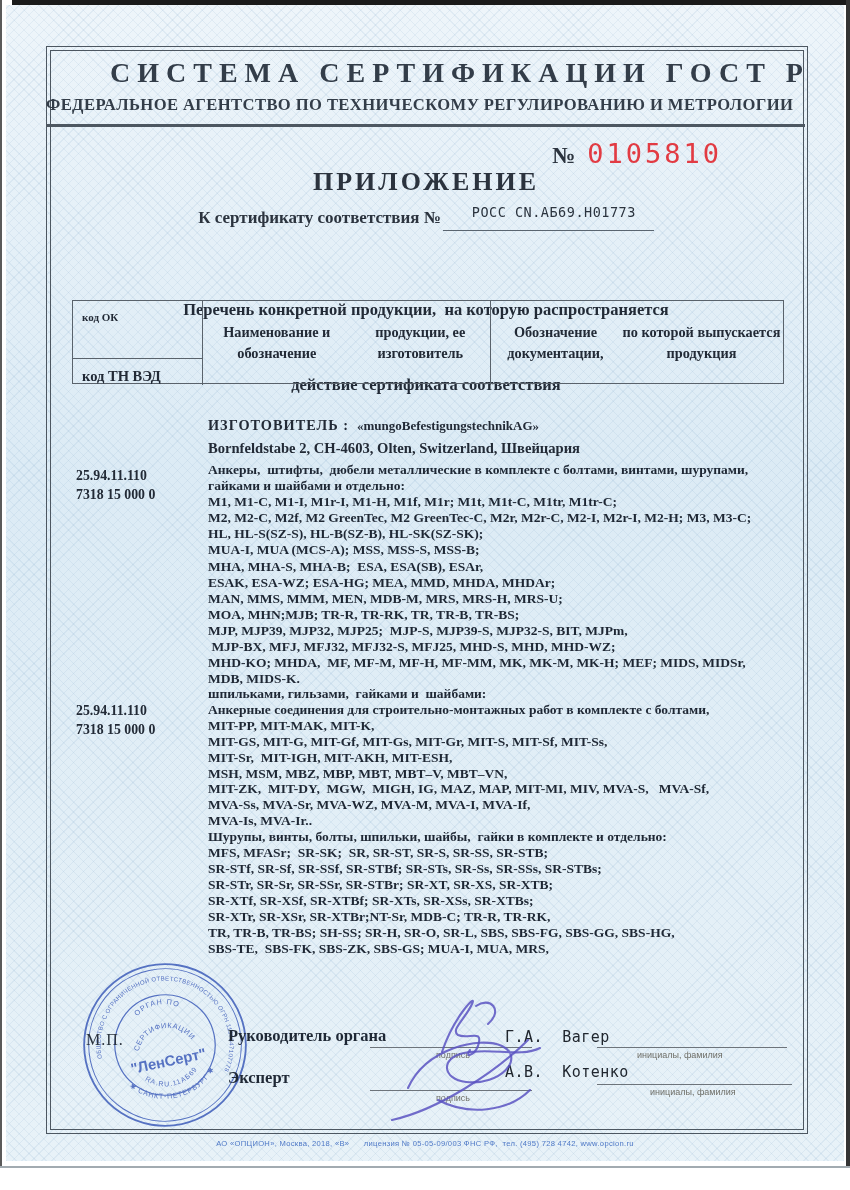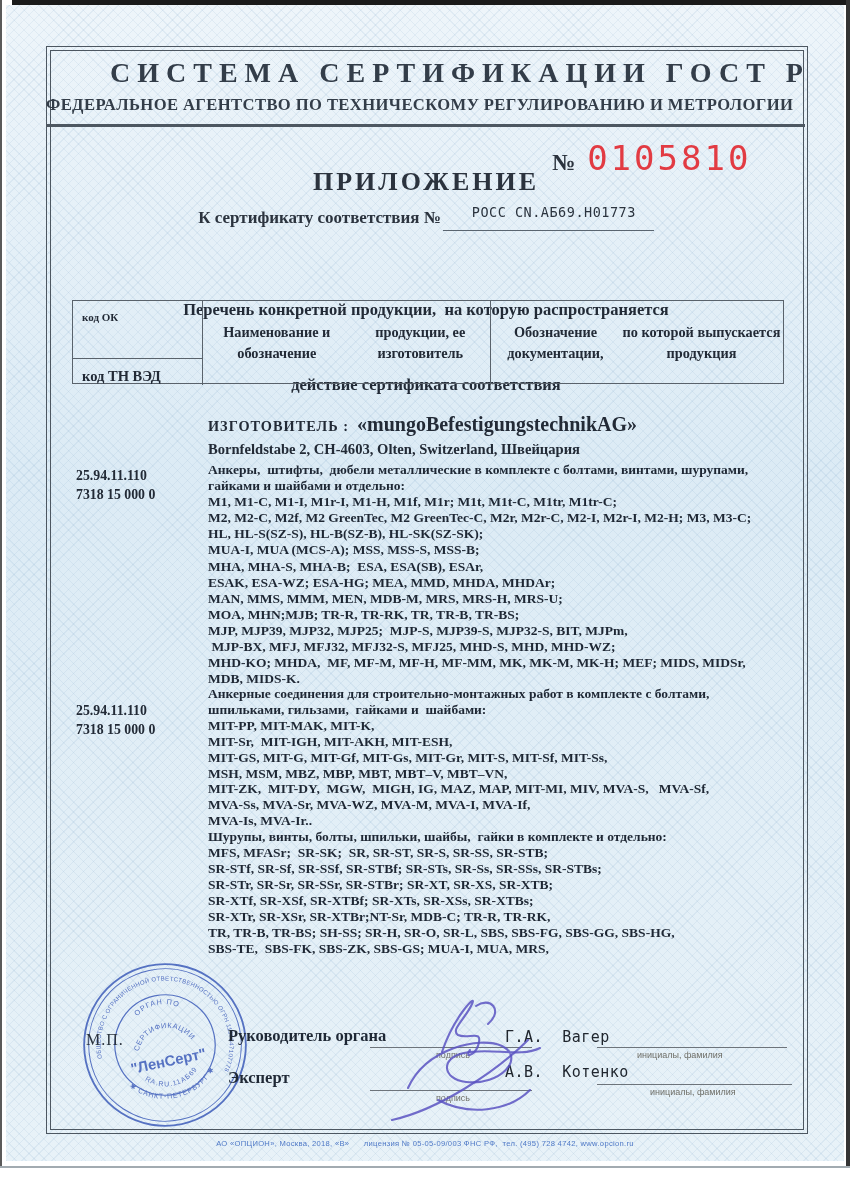--- a/index.html
+++ b/index.html
@@ -34,21 +34,21 @@
     font-size:28px;font-weight:700;letter-spacing:7px;color:#333d49;white-space:nowrap;
   }
   .h2{
     position:absolute;left:46px;top:95px;width:668px;text-align:center;
     font-size:16.6px;font-weight:700;letter-spacing:0.4px;color:#333d49;white-space:nowrap;
   }
   .hdr-divider{position:absolute;left:47px;top:124px;width:758px;height:2.6px;background:#4d5761;}
   .form-no{position:absolute;left:552px;top:138px;white-space:nowrap;}
   .form-no .pre{font-size:23px;font-weight:700;color:#2b333e;}
   .form-no .val{
-    font-family:"DejaVu Sans Mono",monospace;font-size:34px;color:#e23b43;
+    font-family:"DejaVu Sans Mono",monospace;font-size:27px;color:#e23b43;
     letter-spacing:3px;margin-left:12px;
   }
   .doc-title{
     position:absolute;left:46px;top:167px;width:760px;text-align:center;
     font-size:26px;font-weight:700;letter-spacing:3px;color:#2b333e;
   }
   .cert-line{position:absolute;left:46px;top:208px;width:760px;text-align:center;white-space:nowrap;}
   .cert-line .lbl{font-size:17px;font-weight:700;color:#2b333e;}
   .cert-underline{
     display:inline-block;border-bottom:1.3px solid #5a6570;padding:0 18px 3px 6px;margin-left:2px;
@@ -71,21 +71,21 @@
   .tbl .c1a{flex:0 0 47px;border-bottom:1.3px solid #59626b;padding:10px 0 0 9px;font-size:11px;font-weight:700;}
   .tbl .c1b{padding:9px 0 0 9px;font-size:14.5px;font-weight:700;}
   .tbl .c2{border-right:1.3px solid #59626b;}
   .tbl .c2,.tbl .c3{
     display:flex;flex-direction:row;justify-content:center;align-items:center;
     font-size:14.3px;font-weight:700;line-height:21px;text-align:center;color:#222a36;
   }
   
   .manu{position:absolute;left:208px;top:413px;line-height:23px;white-space:nowrap;}
   .manu .mlabel{font-size:14.3px;font-weight:700;letter-spacing:1px;}
-  .manu .mname{font-size:20px;font-weight:700;margin-left:8px;}
+  .manu .mname{font-size:13px;font-weight:700;margin-left:8px;}
   .manu .maddr{font-size:14.6px;font-weight:700;}
   .codes{position:absolute;width:130px;font-size:13.8px;font-weight:700;line-height:19px;color:#222a36;white-space:nowrap;}
   .codes1{left:76px;top:466px;}
   .codes2{left:76px;top:701px;}
   .plines{position:absolute;left:208px;width:586px;font-size:13.5px;font-weight:700;color:#1e2734;}
   .plines1{top:462px;line-height:16.1px;}
   .plines2{top:686px;line-height:15.9px;}
   .pline{white-space:pre-wrap;}
   
   .stamp{position:absolute;left:78px;top:958px;width:174px;height:174px;transform:rotate(-12deg);opacity:0.9;}
@@ -179,25 +179,25 @@
     <div class="pline"> MJP-BX, MFJ, MFJ32, MFJ32-S, MFJ25, MHD-S, MHD, MHD-WZ;</div>
     <div class="pline">MHD-KO; MHDA,  MF, MF-M, MF-H, MF-MM, MK, MK-M, MK-H; MEF; MIDS, MIDSr,</div>
     <div class="pline">MDB, MIDS-K.</div>
   </div>
 
 <div class="codes codes2">
   <div>25.94.11.110</div>
   <div>7318 15 000 0</div>
 </div>
 <div class="plines plines2">
+    <div class="pline">шпильками, гильзами,  гайками и  шайбами:</div>
     <div class="pline">Анкерные соединения для строительно-монтажных работ в комплекте с болтами,</div>
-    <div class="pline">шпильками, гильзами,  гайками и  шайбами:</div>
     <div class="pline">MIT-PP, MIT-MAK, MIT-K,</div>
+    <div class="pline">MIT-GS, MIT-G, MIT-Gf, MIT-Gs, MIT-Gr, MIT-S, MIT-Sf, MIT-Ss,</div>
     <div class="pline">MIT-Sr,  MIT-IGH, MIT-AKH, MIT-ESH,</div>
-    <div class="pline">MIT-GS, MIT-G, MIT-Gf, MIT-Gs, MIT-Gr, MIT-S, MIT-Sf, MIT-Ss,</div>
     <div class="pline">MSH, MSM, MBZ, MBP, MBT, MBT–V, MBT–VN,</div>
     <div class="pline">MIT-ZK,  MIT-DY,  MGW,  MIGH, IG, MAZ, MAP, MIT-MI, MIV, MVA-S,   MVA-Sf,</div>
     <div class="pline">MVA-Ss, MVA-Sr, MVA-WZ, MVA-M, MVA-I, MVA-If,</div>
     <div class="pline">MVA-Is, MVA-Ir..</div>
     <div class="pline">Шурупы, винты, болты, шпильки, шайбы,  гайки в комплекте и отдельно:</div>
     <div class="pline">MFS, MFASr;  SR-SK;  SR, SR-ST, SR-S, SR-SS, SR-STB;</div>
     <div class="pline">SR-STf, SR-Sf, SR-SSf, SR-STBf; SR-STs, SR-Ss, SR-SSs, SR-STBs;</div>
     <div class="pline">SR-STr, SR-Sr, SR-SSr, SR-STBr; SR-XT, SR-XS, SR-XTB;</div>
     <div class="pline">SR-XTf, SR-XSf, SR-XTBf; SR-XTs, SR-XSs, SR-XTBs;</div>
     <div class="pline">SR-XTr, SR-XSr, SR-XTBr;NT-Sr, MDB-C; TR-R, TR-RK,</div>

